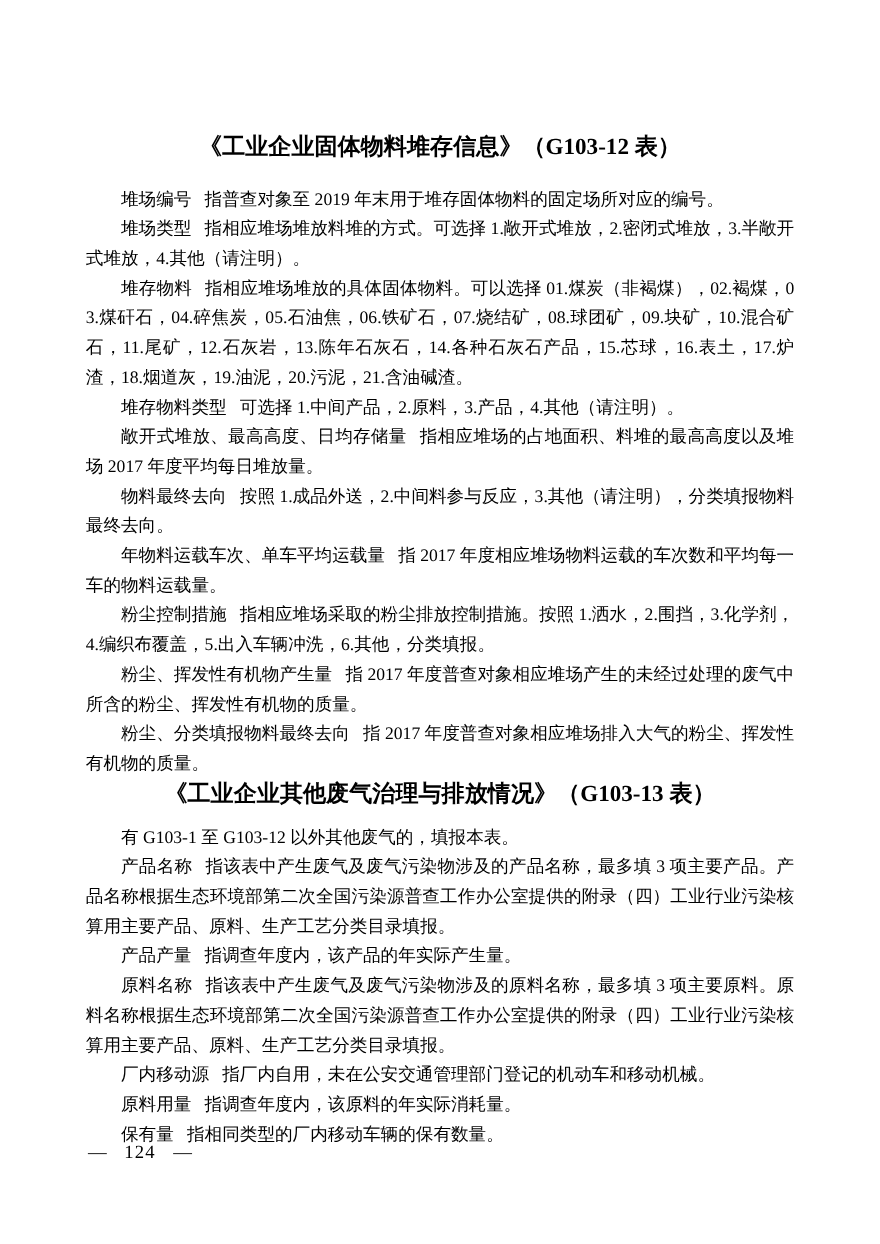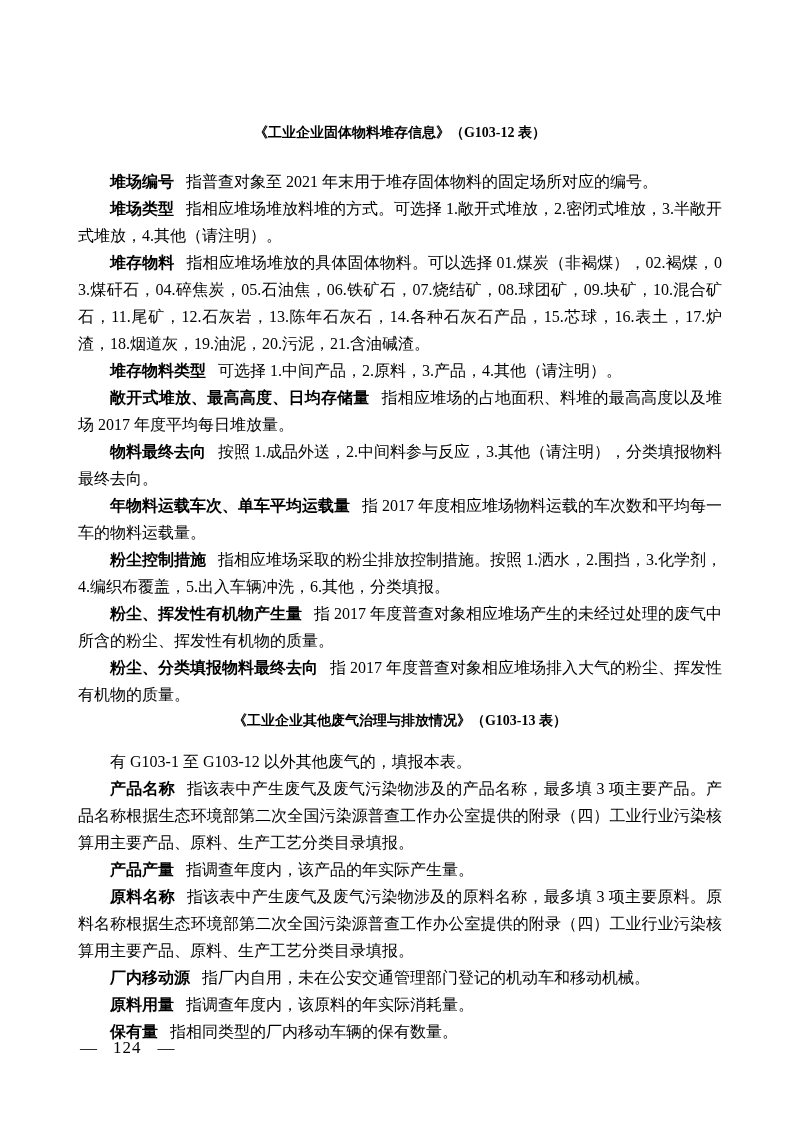--- a/index.html
+++ b/index.html
@@ -17,21 +17,21 @@
     overflow: hidden;
   }
   .content {
     position: absolute;
     left: 78px;
     right: 78px;
     top: 0;
   }
   .section-title {
     margin: 0;
-    font-size: 14px;
+    font-size: 21px;
     line-height: 26px;
     font-weight: bold;
     text-align: center;
     font-family: "Liberation Serif", "DejaVu Serif", serif;
   }
   .title-1 {
     margin-top: 120px;
     margin-bottom: 22px;
   }
   .title-2 {
@@ -40,21 +40,21 @@
   .entry, .intro-line {
     margin: 0;
     font-size: 16px;
     line-height: 27px;
     text-align: justify;
     text-justify: inter-character;
     text-indent: 2em;
     word-break: break-all;
   }
   .term {
-    font-weight: bold;
+    font-weight: normal;
     font-family: "Liberation Sans", "DejaVu Sans", sans-serif;
     padding-right: 12px;
   }
   .footer {
     position: absolute;
     top: 1037px;
     left: 80px;
     font-size: 17px;
     line-height: 22px;
     font-family: "Liberation Serif", "DejaVu Serif", serif;
@@ -66,21 +66,21 @@
   }
 </style>
 </head>
 <body>
 
 <div class="page">
   <div class="content">
 
     <h1 class="section-title title-1">《工业企业固体物料堆存信息》（G103-12 表）</h1>
 
-    <p class="entry"><span class="term">堆场编号</span><span>指普查对象至 2021 年末用于堆存固体物料的固定场所对应的编号。</span></p>
+    <p class="entry"><span class="term">堆场编号</span><span>指普查对象至 2019 年末用于堆存固体物料的固定场所对应的编号。</span></p>
     <p class="entry"><span class="term">堆场类型</span><span>指相应堆场堆放料堆的方式。可选择 1.敞开式堆放，2.密闭式堆放，3.半敞开式堆放，4.其他（请注明）。</span></p>
     <p class="entry"><span class="term">堆存物料</span><span>指相应堆场堆放的具体固体物料。可以选择 01.煤炭（非褐煤），02.褐煤，03.煤矸石，04.碎焦炭，05.石油焦，06.铁矿石，07.烧结矿，08.球团矿，09.块矿，10.混合矿石，11.尾矿，12.石灰岩，13.陈年石灰石，14.各种石灰石产品，15.芯球，16.表土，17.炉渣，18.烟道灰，19.油泥，20.污泥，21.含油碱渣。</span></p>
     <p class="entry"><span class="term">堆存物料类型</span><span>可选择 1.中间产品，2.原料，3.产品，4.其他（请注明）。</span></p>
     <p class="entry"><span class="term">敞开式堆放、最高高度、日均存储量</span><span>指相应堆场的占地面积、料堆的最高高度以及堆场 2017 年度平均每日堆放量。</span></p>
     <p class="entry"><span class="term">物料最终去向</span><span>按照 1.成品外送，2.中间料参与反应，3.其他（请注明），分类填报物料最终去向。</span></p>
     <p class="entry"><span class="term">年物料运载车次、单车平均运载量</span><span>指 2017 年度相应堆场物料运载的车次数和平均每一车的物料运载量。</span></p>
     <p class="entry"><span class="term">粉尘控制措施</span><span>指相应堆场采取的粉尘排放控制措施。按照 1.洒水，2.围挡，3.化学剂，4.编织布覆盖，5.出入车辆冲洗，6.其他，分类填报。</span></p>
     <p class="entry"><span class="term">粉尘、挥发性有机物产生量</span><span>指 2017 年度普查对象相应堆场产生的未经过处理的废气中所含的粉尘、挥发性有机物的质量。</span></p>
     <p class="entry"><span class="term">粉尘、分类填报物料最终去向</span><span>指 2017 年度普查对象相应堆场排入大气的粉尘、挥发性有机物的质量。</span></p>
 

